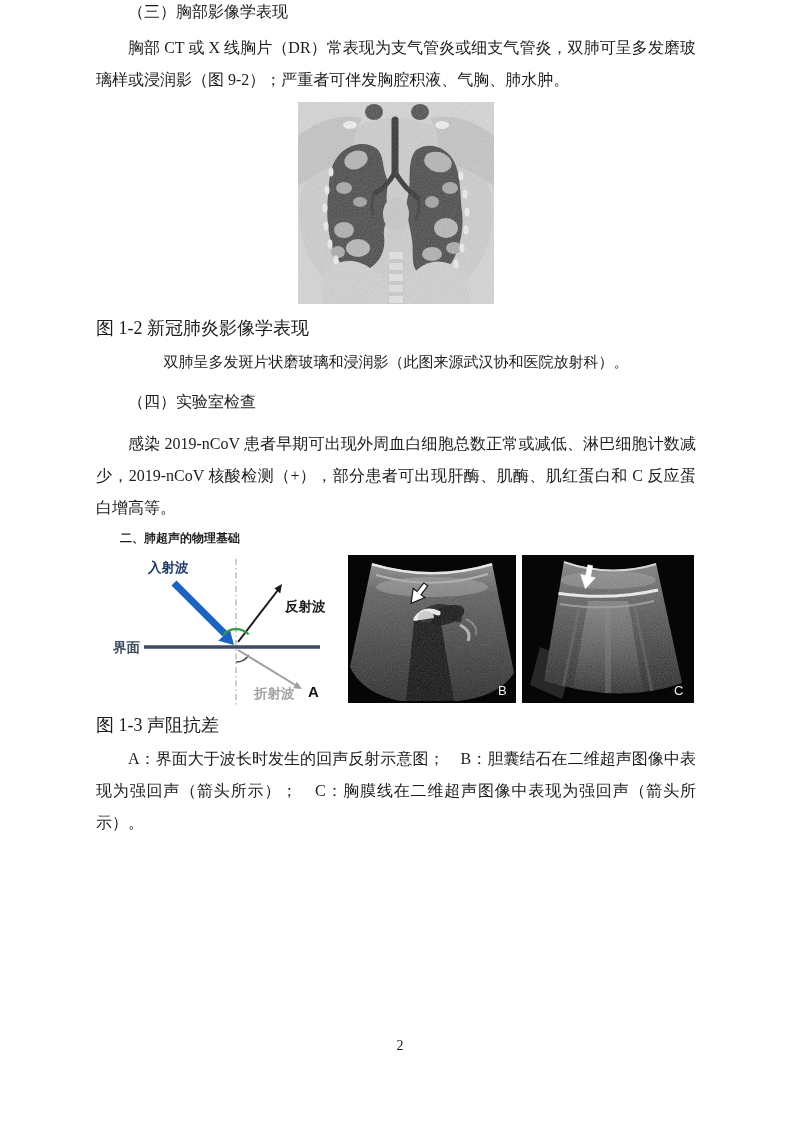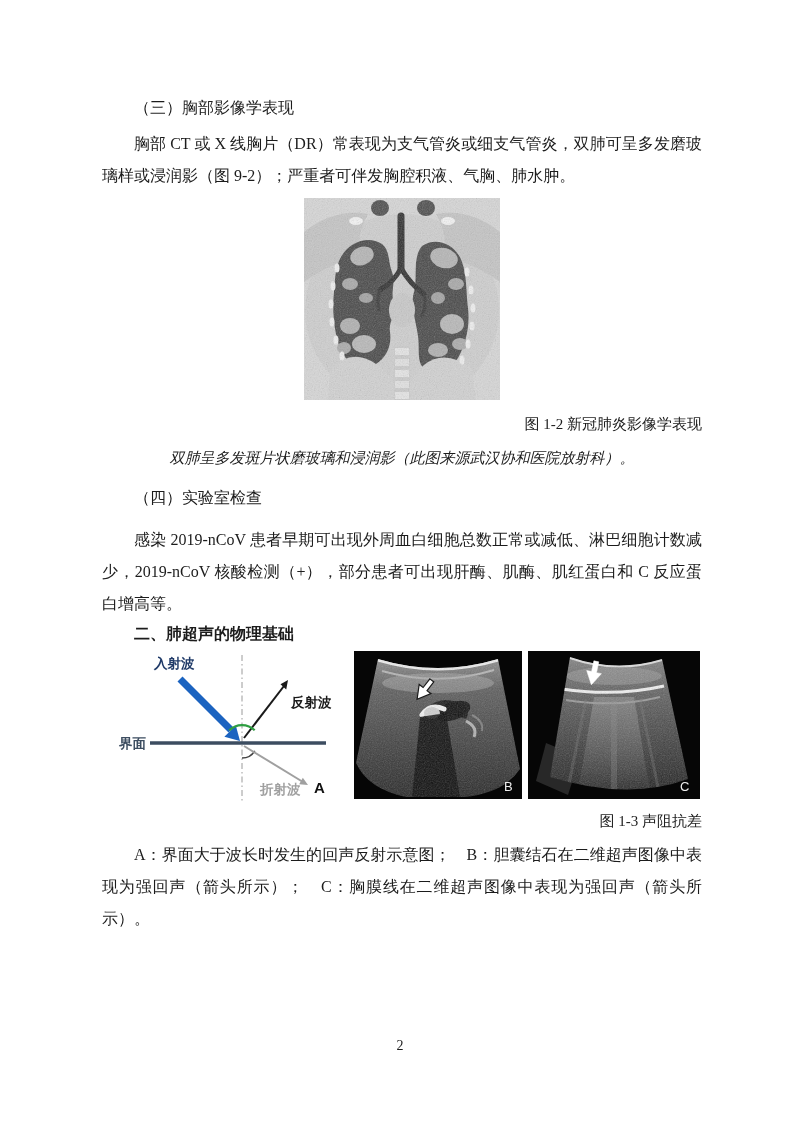--- a/index.html
+++ b/index.html
@@ -2,32 +2,32 @@
 <html><head>
 <meta charset="utf-8">
 <style>
   * { margin:0; padding:0; box-sizing:border-box; }
   html,body { background:#ffffff; }
   body {
     width:800px; height:1131px; position:relative; overflow:hidden;
     font-family:"Liberation Serif","DejaVu Serif",serif;
     color:#1c1c1c;
   }
-  .content { position:absolute; left:102px; top:0; width:600px; padding-top:96px; }
+  .content { position:absolute; left:96px; top:0; width:600px; }
 
   .heading { font-size:16px; line-height:24px; text-indent:2em; font-weight:normal; }
   .heading-bold {
-    font-size:16px; line-height:24px; text-indent:2em; font-weight:bold;
+    font-size:12px; line-height:24px; text-indent:2em; font-weight:bold;
     font-family:"Liberation Sans","DejaVu Sans",sans-serif;
   }
   .body-text { font-size:16px; line-height:32px; text-align:justify; text-indent:2em; }
 
   .fig12-wrap { margin-top:6px; text-align:center; line-height:0; }
-  .caption { margin-top:12px; font-size:15px; line-height:24px; text-align:right; }
-  .subcaption { margin-top:10px; font-size:15px; line-height:24px; text-align:center;font-style:italic; }
+  .caption { margin-top:12px; font-size:18px; line-height:24px; text-align:left; }
+  .subcaption { margin-top:10px; font-size:15px; line-height:24px; text-align:center; }
 
   .s4-heading { margin-top:16px; }
   .s4-para { margin-top:14px; }
   .s2-heading { margin-top:2px; }
   .s2-para { margin-top:4px; }
 
   .fig13-row { margin-top:5px; display:flex; align-items:flex-start; }
   .fig13-diagram { margin-left:8px; }
   .fig13-panel-b { margin-left:14px; }
   .fig13-panel-c { margin-left:6px; }

